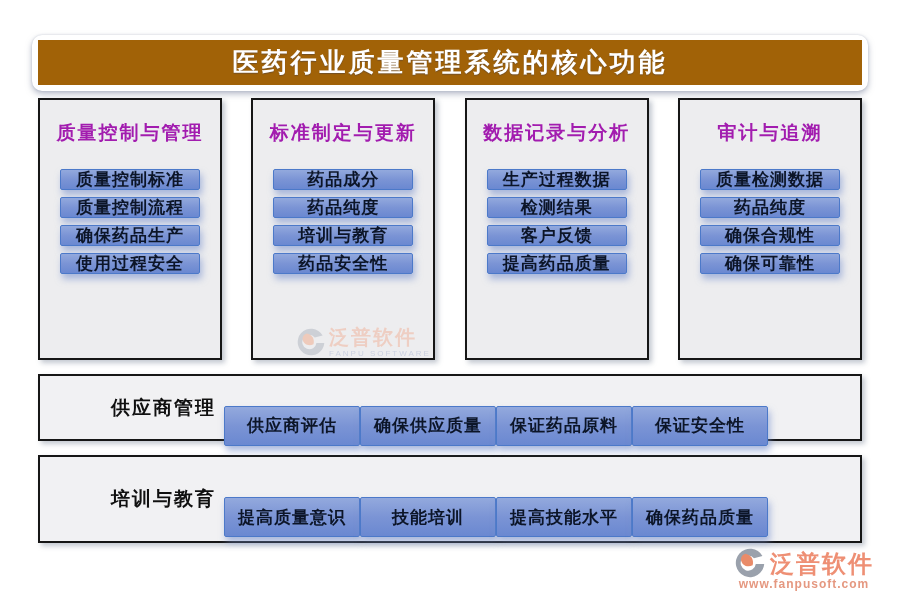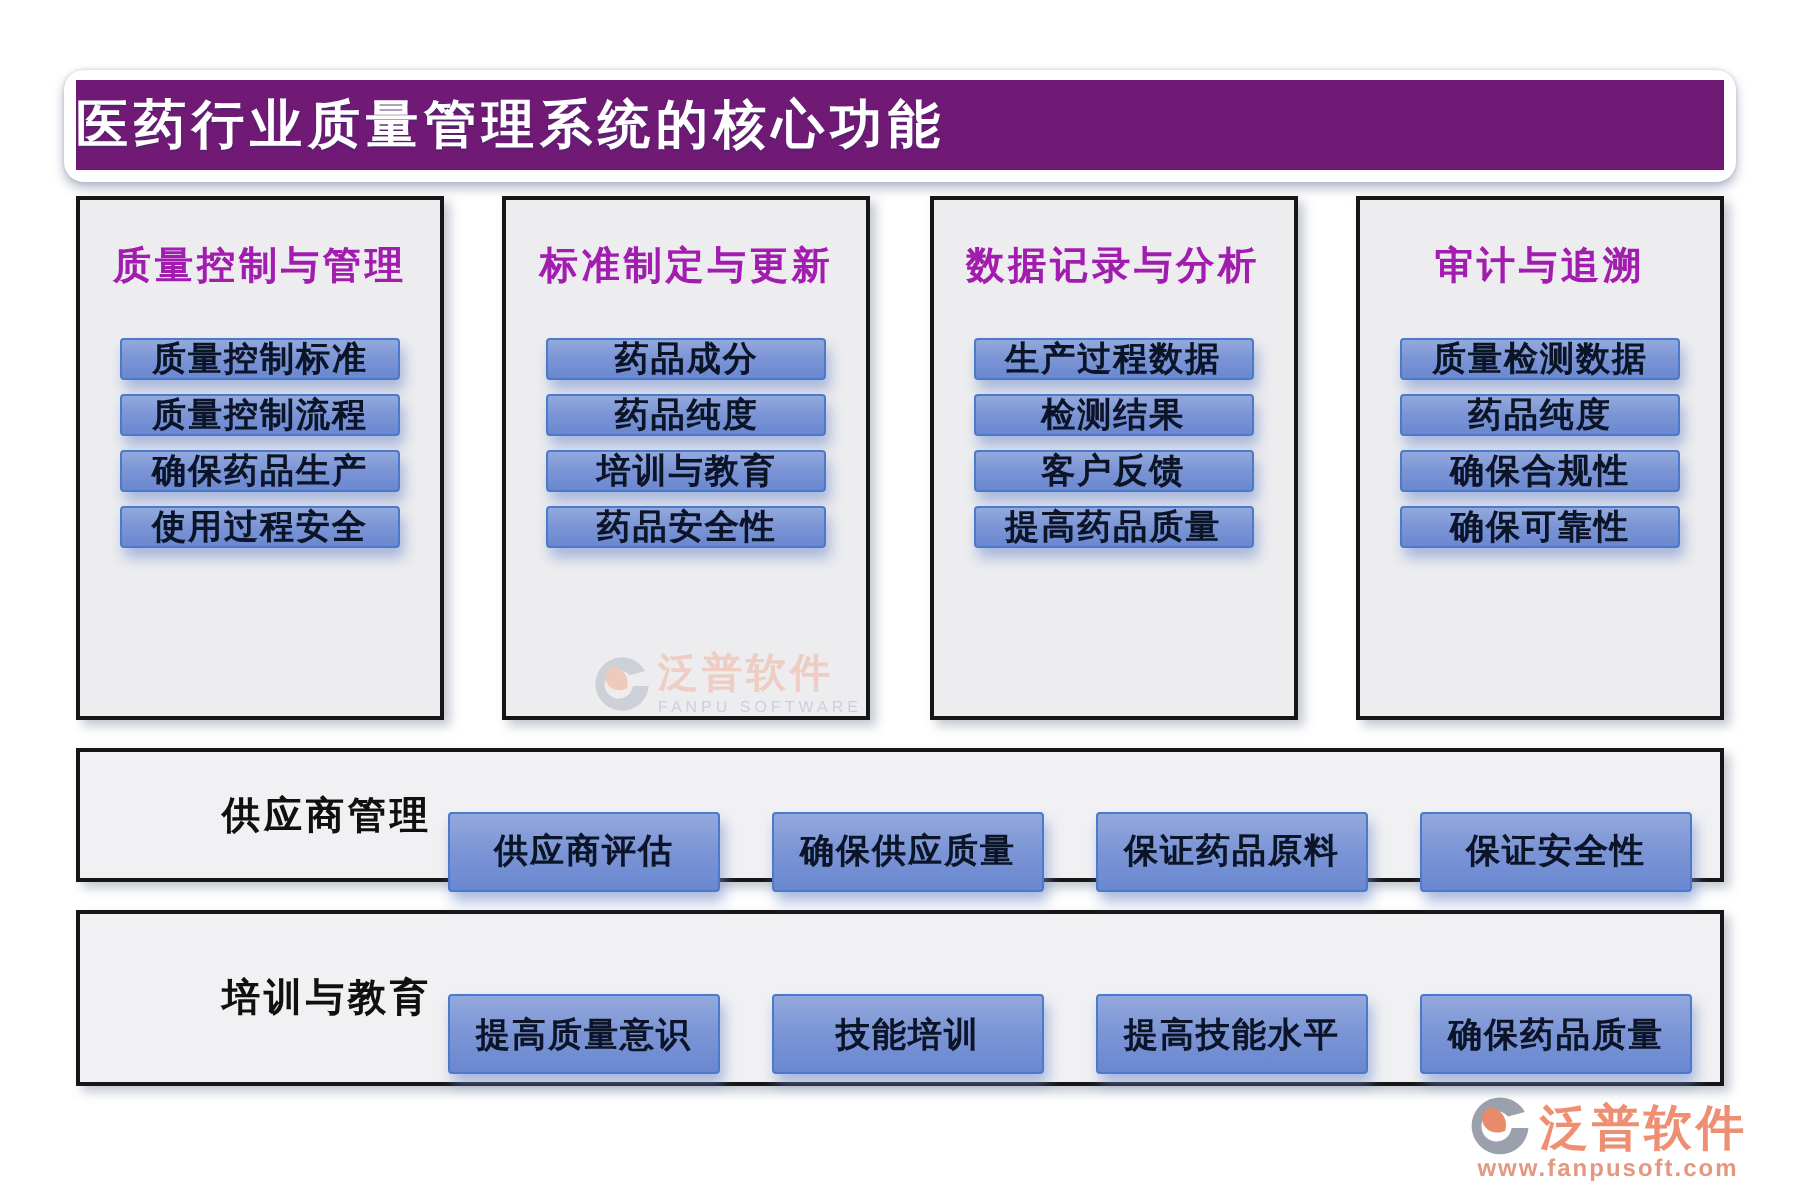--- a/index.html
+++ b/index.html
@@ -9,22 +9,22 @@
     font-family:"Liberation Sans","DejaVu Sans",sans-serif;
   }
   
   .title-frame{
     position:absolute;left:32px;top:35px;width:836px;height:56px;
     background:#ffffff;border-radius:10px;
     box-shadow:0 3px 6px rgba(120,130,155,.55),0 0 2px rgba(150,160,180,.45);
   }
   .title-bar{
     position:absolute;left:6px;top:5px;right:6px;bottom:6px;
-    background:#701a75;
-    display:flex;align-items:center;
+    background:#a16207;
+    display:flex;align-items:center;justify-content:center;
   }
   .title-text{
     color:#ffffff;font-size:26px;font-weight:bold;letter-spacing:3px;
     text-shadow:0 1px 1px rgba(30,50,100,.35);
   }
   
   .cols{
     position:absolute;left:38px;top:98px;width:824px;height:262px;
     display:flex;justify-content:space-between;
   }
@@ -55,21 +55,21 @@
     box-shadow:3px 3px 5px rgba(185,190,200,.85);
     display:flex;align-items:center;
   }
   .band1{top:374px;height:67px;}
   .band2{top:455px;height:88px;}
   .band-label{
     font-size:19px;font-weight:bold;color:#101010;letter-spacing:2px;
     margin-left:16px;width:160px;flex-shrink:0;white-space:nowrap;text-align:right;
   }
   .band-buttons{
-    flex:1;display:flex;justify-content:space-between;
+    flex:1;display:flex;justify-content:flex-start;
     margin-right:14px;padding-left:8px;margin-top:36px;
   }
   .band .btn{margin:0;width:136px;height:40px;}
   
   .wm-center{
     position:absolute;left:296px;top:326px;z-index:1;opacity:.5;
     display:flex;align-items:flex-start;gap:3px;
   }
   .wm-center .wm-icon{width:30px;height:30px;margin-top:2px;}
   .wm-brand{font-size:20px;font-weight:bold;color:#F0B198;line-height:22px;letter-spacing:2px;}

